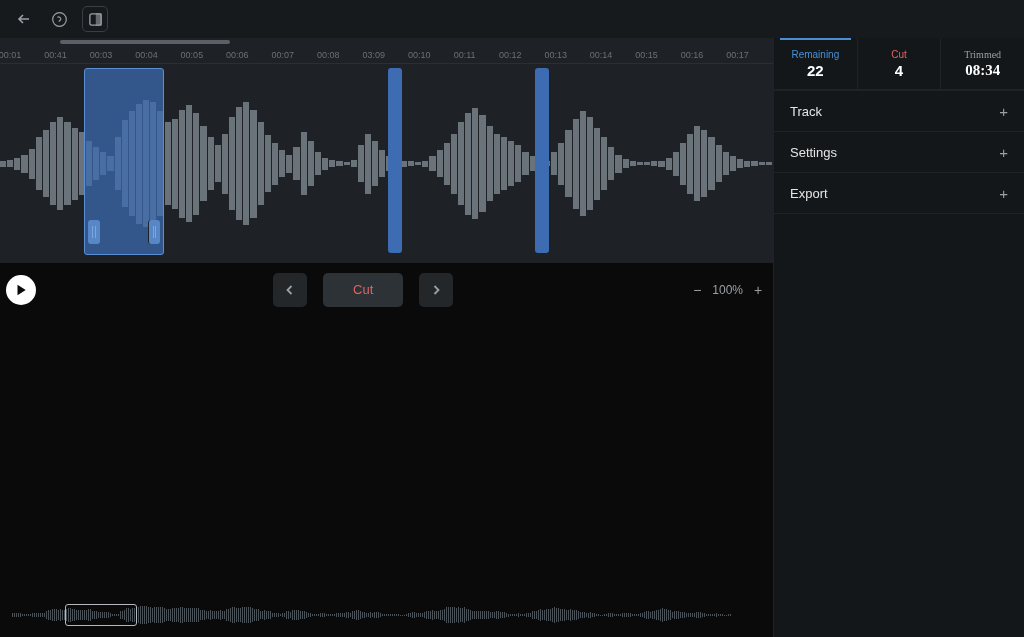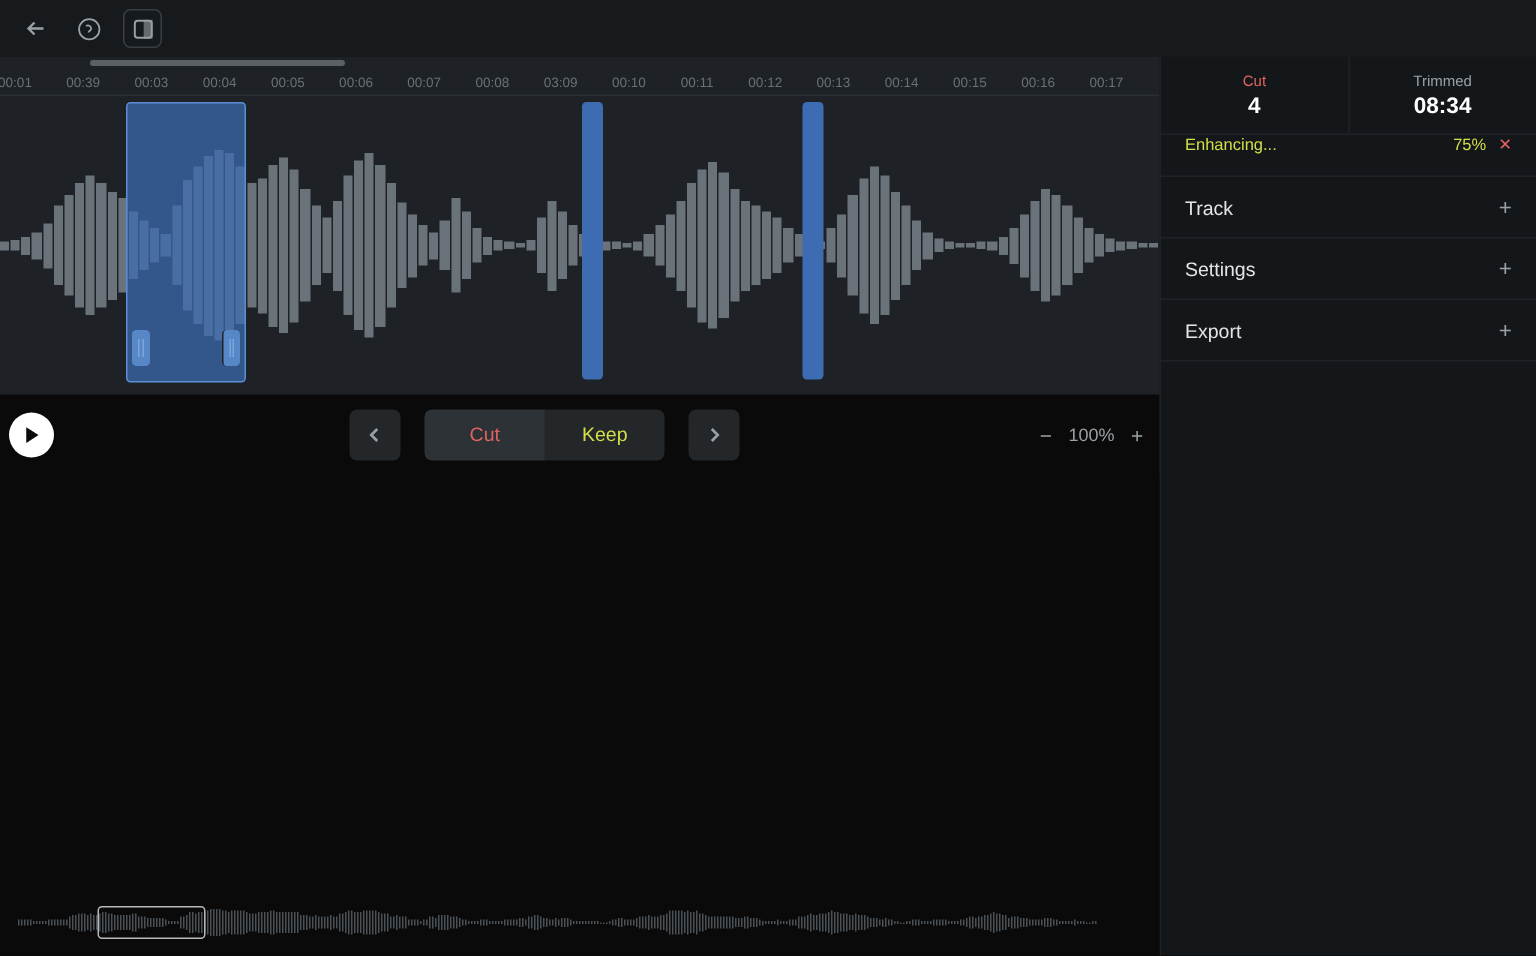--- a/index.html
+++ b/index.html
@@ -39,21 +39,21 @@
 
     .stats {
       display: flex; background: #14171a; border-bottom: 1px solid #1f2326;
       height: 52px;
     }
     .stat {
       flex: 1; display: flex; flex-direction: column; align-items: center;
       justify-content: center; border-right: 1px solid #1f2326;
       gap: 2px;
     }
-    .stat:last-child { border-right: none; }
+    .stat:last-child { border-right: none; font-family: Liberation Serif, serif; }
     .stat-label { font-size: 10px; }
     .stat-value { font-size: 15px; font-weight: 600; color: #fff; }
     .stat.active {
       position: relative;
     }
     .stat.active::after {
       content: ''; position: absolute; top: 0; left: 6px; right: 6px; height: 2px;
       background: #4a8fd6;
     }
 
@@ -196,21 +196,21 @@
   </div>
 </div>
 
 <div class="main">
   <div class="left">
     <div class="waveform-area">
       <div class="timeline-ruler">
         <div class="ruler-scroll-thumb"></div>
         <div id="ticks">
             <span class="tick" style="left: 10px;">00:01</span>
-            <span class="tick" style="left: 55.4706px;">00:39</span>
+            <span class="tick" style="left: 55.4706px;">00:41</span>
             <span class="tick" style="left: 100.941px;">00:03</span>
             <span class="tick" style="left: 146.412px;">00:04</span>
             <span class="tick" style="left: 191.882px;">00:05</span>
             <span class="tick" style="left: 237.353px;">00:06</span>
             <span class="tick" style="left: 282.824px;">00:07</span>
             <span class="tick" style="left: 328.294px;">00:08</span>
             <span class="tick" style="left: 373.765px;">03:09</span>
             <span class="tick" style="left: 419.235px;">00:10</span>
             <span class="tick" style="left: 464.706px;">00:11</span>
             <span class="tick" style="left: 510.176px;">00:12</span>
@@ -346,21 +346,20 @@
           </svg>
       </div>
       <div class="spacer"></div>
       <div class="nav-btn">
         <svg width="10" height="10" viewBox="0 0 10 10" fill="none" stroke="currentColor" stroke-width="1.8">
             <path d="M6.5 1L2.5 5l4 4"></path>
           </svg>
       </div>
       <div class="cutkeep">
         <div class="ck-btn cut">Cut</div>
-        <div class="ck-btn keep">Keep</div>
       </div>
       <div class="nav-btn">
         <svg width="10" height="10" viewBox="0 0 10 10" fill="none" stroke="currentColor" stroke-width="1.8">
             <path d="M3.5 1l4 4-4 4"></path>
           </svg>
       </div>
       <div class="spacer"></div>
       <div class="zoom">
         <span class="zoom-btn">−</span>
         <span>100%</span>
@@ -732,36 +731,35 @@
             <div class="ovbar" style="height: 1.09431px;"></div>
             <div class="ovbar" style="height: 2.1162px;"></div>
           </div>
         <div class="overview-window"></div>
       </div>
     </div>
   </div>
 
   <div class="right">
     <div class="stats">
+      <div class="stat active">
+        <span class="stat-label" style="color:#4a8fd6">Remaining</span>
+        <span class="stat-value">22</span>
+      </div>
       <div class="stat">
         <span class="stat-label" style="color:#e06262">Cut</span>
         <span class="stat-value">4</span>
       </div>
       <div class="stat">
         <span class="stat-label" style="color:#9aa0a5">Trimmed</span>
         <span class="stat-value">08:34</span>
       </div>
     </div>
 
     <div class="panel-section">
-      <div class="enhance-status">
-        <span>Enhancing...</span>
-        <span class="pct">75%</span>
-        <span class="cancel-x">✕</span>
-      </div>
     </div>
 
     <div class="panel-section">
       <div class="accordion">
         <span>Track</span>
         <span class="plus">+</span>
       </div>
     </div>
     <div class="panel-section">
       <div class="accordion">

